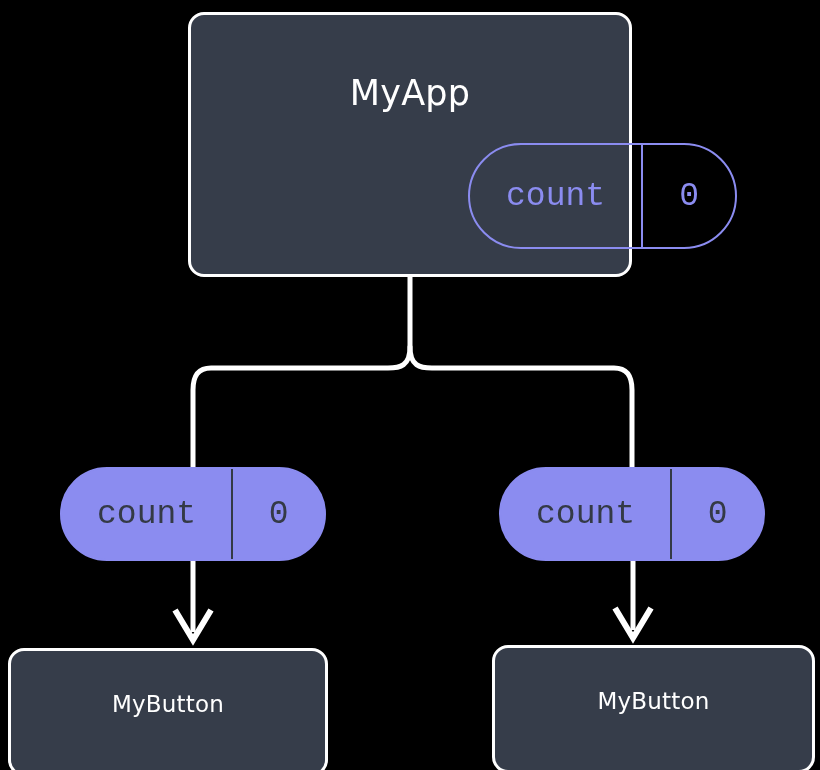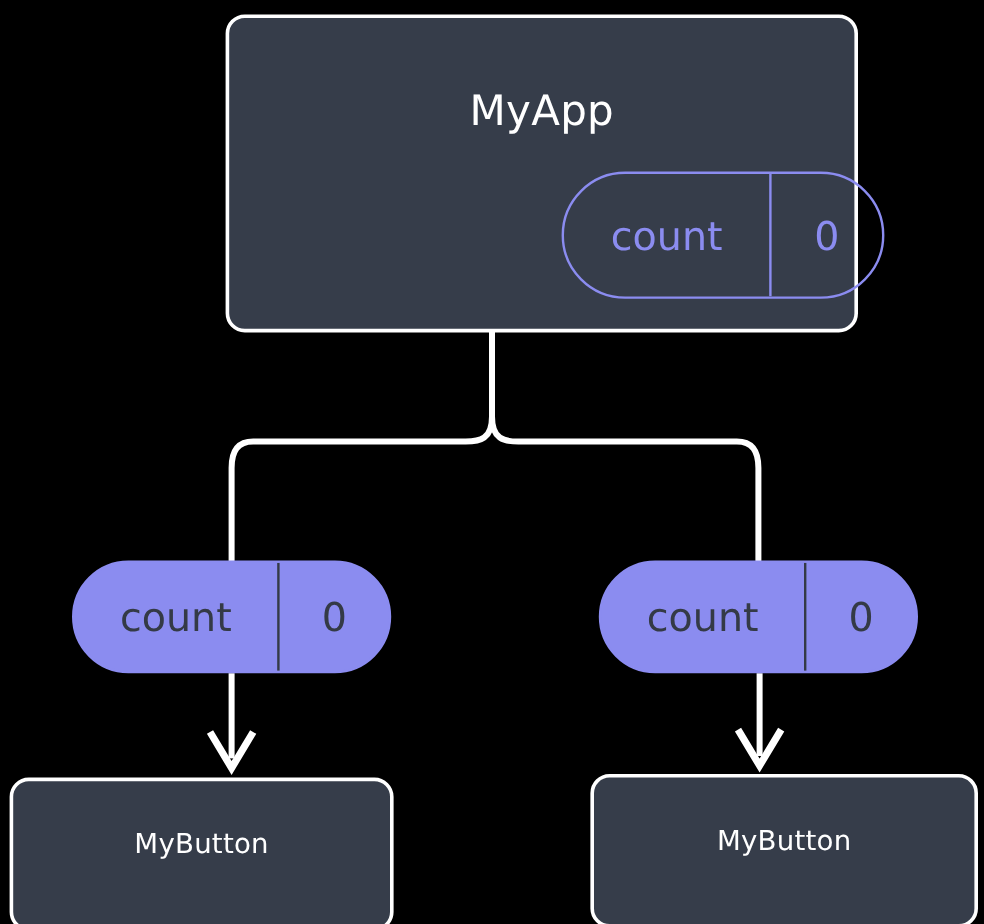--- a/index.html
+++ b/index.html
@@ -41,21 +41,21 @@
     font-size: 34px;
     font-weight: 400;
     letter-spacing: 0.2px;
     white-space: nowrap;
   }
 
   
   #app-box {
     left: 188px;
     top: 12px;
-    width: 527px;
+    width: 444px;
     height: 265px;
   }
   #app-title { top: 58px; font-size: 35px; }
 
   
   #btn-box-left {
     left: 8px;
     top: 648px;
     width: 320px;
     height: 128px;
@@ -69,20 +69,21 @@
   .btn-title { top: 40px; font-size: 23px; }
 
   
   .pill {
     position: absolute;
     box-sizing: border-box;
     display: flex;
     align-items: stretch;
     border-radius: 999px;
     overflow: hidden;
+    font-family: Liberation Mono, monospace;
   }
   .pill-key, .pill-val {
     display: flex;
     align-items: center;
     justify-content: center;
     white-space: nowrap;
     line-height: 1;
   }
 
   

